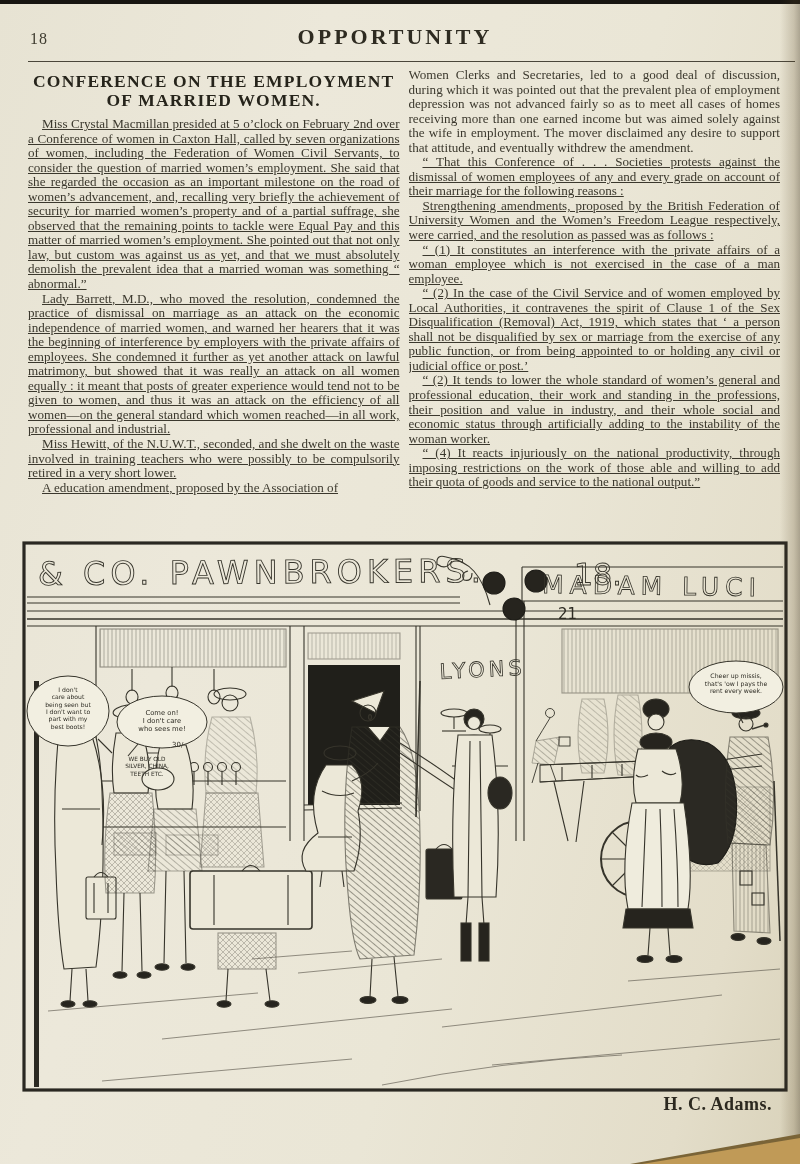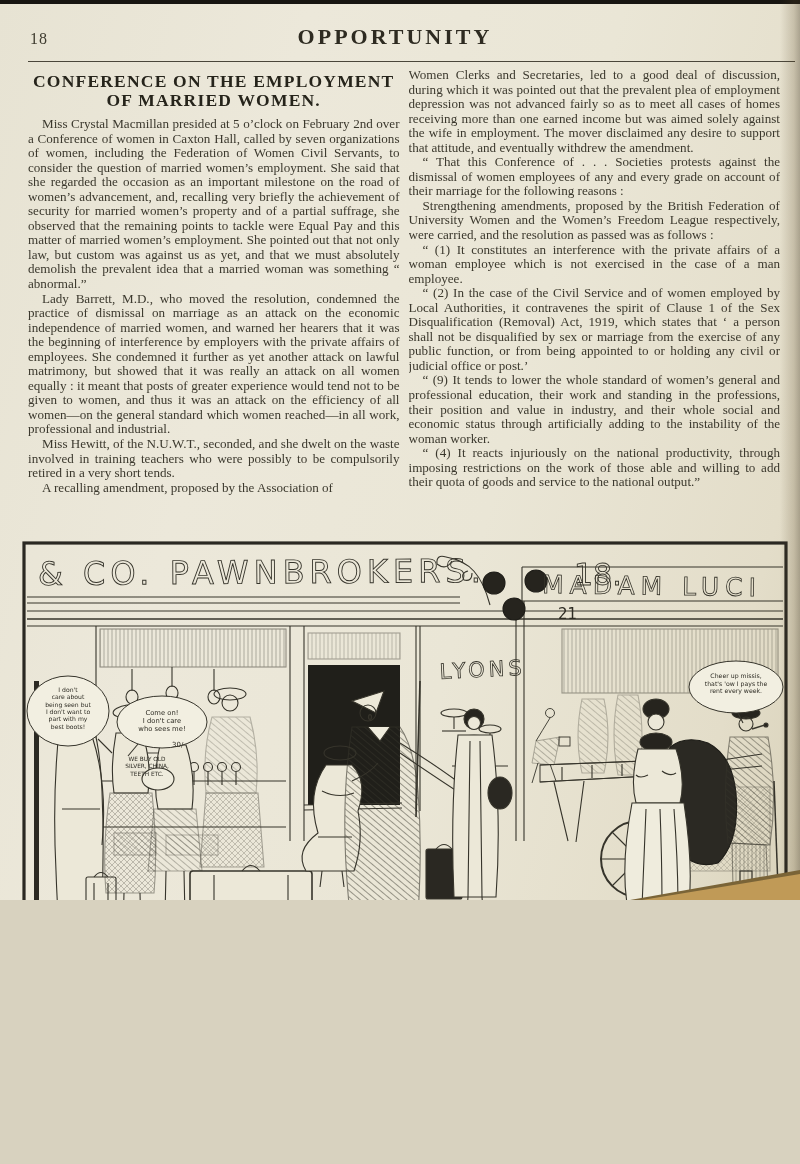--- a/index.html
+++ b/index.html
@@ -1,37 +1,37 @@
 <!DOCTYPE html>
 <html><head>
 <meta charset="utf-8">
 <style>
   html,body{margin:0;padding:0;}
   body{width:800px;height:1164px;overflow:hidden;background:#d8d2bf;}
-  .page{position:relative;width:800px;height:900px;overflow:hidden;
+  .page{position:relative;width:800px;height:1164px;overflow:hidden;
     background:linear-gradient(105deg,#e7e3d3 0%,#ece8da 30%,#eae6d6 60%,#e3ddc9 88%,#d9d2ba 100%);
     font-family:"Liberation Serif",serif;color:#3b382d;}
   .top-edge{position:absolute;top:0;left:0;width:800px;height:4px;background:#171511;}
   .right-shade{position:absolute;top:0;right:0;width:20px;height:1164px;
     background:linear-gradient(to right,rgba(90,72,40,0),rgba(90,72,40,0.22) 70%,rgba(60,48,26,0.35));pointer-events:none;}
   .corner-tan-dark{position:absolute;bottom:0;right:0;width:0;height:0;
     border-bottom:30px solid #7a6437;border-left:170px solid transparent;}
   .corner-tan{position:absolute;bottom:0;right:0;width:0;height:0;
     border-bottom:26px solid #c09a57;border-left:158px solid transparent;}
   header{position:relative;height:62px;}
   .page-number{position:absolute;left:30px;top:30px;font-size:16px;letter-spacing:1px;color:#3e3b2f;}
   .journal-title{position:absolute;left:0;right:10px;top:24px;margin:0;text-align:center;
     font-size:22px;font-weight:bold;letter-spacing:3px;color:#2e2b21;font-family:"Liberation Serif",serif;}
   .head-rule{position:absolute;left:28px;right:5px;bottom:0;border:none;border-top:1.6px solid #4a463a;margin:0;}
   main{display:flex;gap:9px;padding:6px 20px 0 28px;height:472px;overflow:hidden;}
   .col{width:372px;overflow:hidden;}
   .headline{margin:4px 0 7px 0;text-align:center;font-size:17.5px;line-height:19px;
     letter-spacing:1.2px;color:#26241b;font-weight:bold;}
   .para{margin:0;font-size:13.1px;line-height:14.55px;text-align:justify;color:#3b382d;}
-  .para.indent{text-indent:14px;}
+  .para.indent{text-indent:14px;text-decoration:underline;}
   .it{}
   .cartoon{margin:0;padding:0;position:absolute;left:22px;top:541px;width:766px;height:551px;}
   .sig-row{position:absolute;top:1094px;left:0;right:28px;text-align:right;
     font-size:18px;font-weight:bold;color:#2c2920;letter-spacing:0.5px;}
   .caption{position:absolute;top:1106px;left:10px;right:6px;margin:0;text-align:center;
     font-size:13.2px;font-weight:bold;color:#2b281e;letter-spacing:0.2px;}
   .sign{font-family:"DejaVu Sans",sans-serif;fill:none;stroke:#36342b;}
   .handtxt{font-family:"DejaVu Sans",sans-serif;fill:#2e2c24;}
 </style>
 </head>
@@ -48,32 +48,32 @@
 
   <main>
     <section class="col">
       <h2 class="headline">
         <span>CONFERENCE ON THE EMPLOYMENT</span><br>
         <span>OF MARRIED WOMEN.</span>
       </h2>
       <div>
           <p class="para indent"><span>Miss Crystal Macmillan presided at 5 o’clock on February 2nd over a Conference of women in Caxton Hall, called by seven organizations of women, including the Federation of Women Civil Servants, to consider the question of married women’s employment.  She said that she regarded the occasion as an important milestone on the road of women’s advancement, and, recalling very briefly the achievement of security for married women’s property and of a partial suffrage, she observed that the remaining points to tackle were Equal Pay and this matter of married women’s employment.  She pointed out that not only law, but custom was against us as yet, and that we must absolutely demolish the prevalent idea that a married woman was something “ abnormal.”</span></p>
           <p class="para indent"><span>Lady Barrett, M.D., who moved the resolution, condemned the practice of dismissal on marriage as an attack on the economic independence of married women, and warned her hearers that it was the beginning of interference by employers with the private affairs of employees.  She condemned it further as yet another attack on lawful matrimony, but showed that it was really an attack on all women equally : it meant that posts of greater experience would tend not to be given to women, and thus it was an attack on the efficiency of all women—on the general standard which women reached—in all work, professional and industrial.</span></p>
-          <p class="para indent"><span>Miss Hewitt, of the N.U.W.T., seconded, and she dwelt on the waste involved in training teachers who were possibly to be compulsorily retired in a very short tends.</span></p>
-          <p class="para indent"><span>A recalling amendment, proposed by the Association of</span></p>
+          <p class="para indent"><span>Miss Hewitt, of the N.U.W.T., seconded, and she dwelt on the waste involved in training teachers who were possibly to be compulsorily retired in a very short lower.</span></p>
+          <p class="para indent"><span>A education amendment, proposed by the Association of</span></p>
         </div>
     </section>
     <section class="col">
       <div>
           <p class="para"><span>Women Clerks and Secretaries, led to a good deal of discussion, during which it was pointed out that the prevalent plea of employment depression was not advanced fairly so as to meet </span><span class="it">all</span><span> cases of homes receiving more than one earned income but was aimed solely against the </span><span class="it">wife</span><span> in employment.  The mover disclaimed any desire to support that attitude, and eventually withdrew the amendment.</span></p>
           <p class="para indent"><span>“ That this Conference of . . . Societies protests against the dismissal of women employees of any and every grade on account of their marriage for the following reasons :</span></p>
           <p class="para indent"><span>Strengthening amendments, proposed by the British Federation of University Women and the Women’s Freedom League respectively, were carried, and the resolution as passed was as follows :</span></p>
           <p class="para indent"><span>“ (1) It constitutes an interference with the private affairs of a woman employee which is not exercised in the case of a man employee.</span></p>
           <p class="para indent"><span>“ (2) In the case of the Civil Service and of women employed by Local Authorities, it contravenes the spirit of Clause 1 of the Sex Disqualification (Removal) Act, 1919, which states that ‘ a person shall not be disqualified by sex or marriage from the exercise of any public function, or from being appointed to or holding any civil or judicial office or post.’</span></p>
-          <p class="para indent"><span>“ (9) It tends to lower the whole standard of women’s general and professional education, their work and standing in the professions, their position and value in industry, and their whole social and economic status through artificially adding to the instability of the woman worker.</span></p>
+          <p class="para indent"><span>“ (2) It tends to lower the whole standard of women’s general and professional education, their work and standing in the professions, their position and value in industry, and their whole social and economic status through artificially adding to the instability of the woman worker.</span></p>
           <p class="para indent"><span>“ (4) It reacts injuriously on the national productivity, through imposing restrictions on the work of those able and willing to add their quota of goods and service to the national output.”</span></p>
         </div>
     </section>
   </main>
 
   <figure class="cartoon">
   <svg viewBox="0 0 766 551" width="766" height="551">
     <defs>
       <pattern id="hv" width="4" height="9" patternUnits="userSpaceOnUse">
             <path d="M2 0V9" stroke="#3a382f" stroke-width="0.7"></path>

